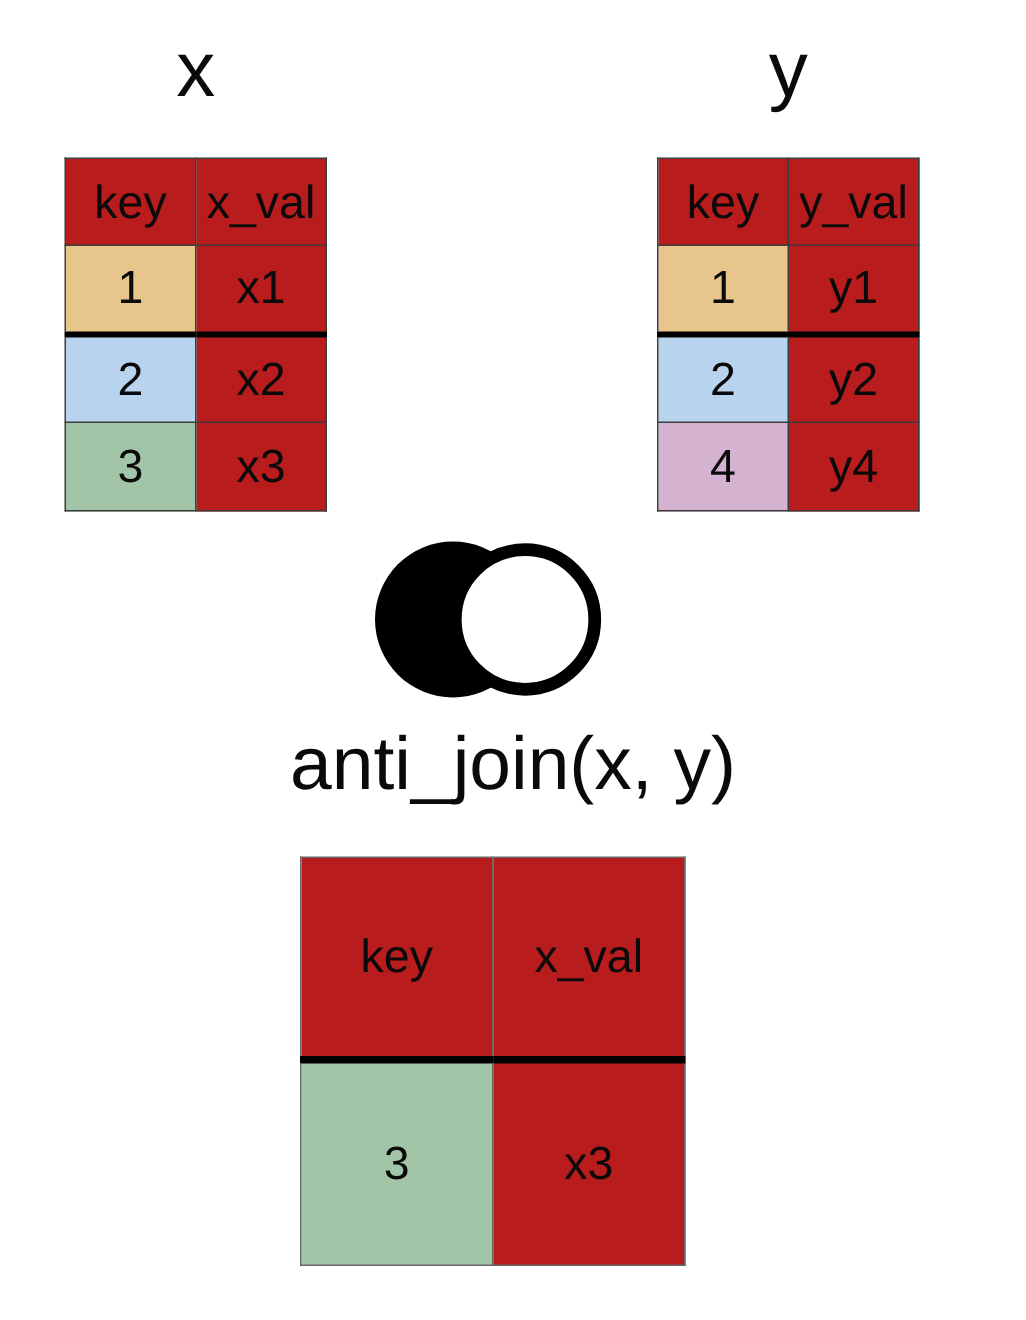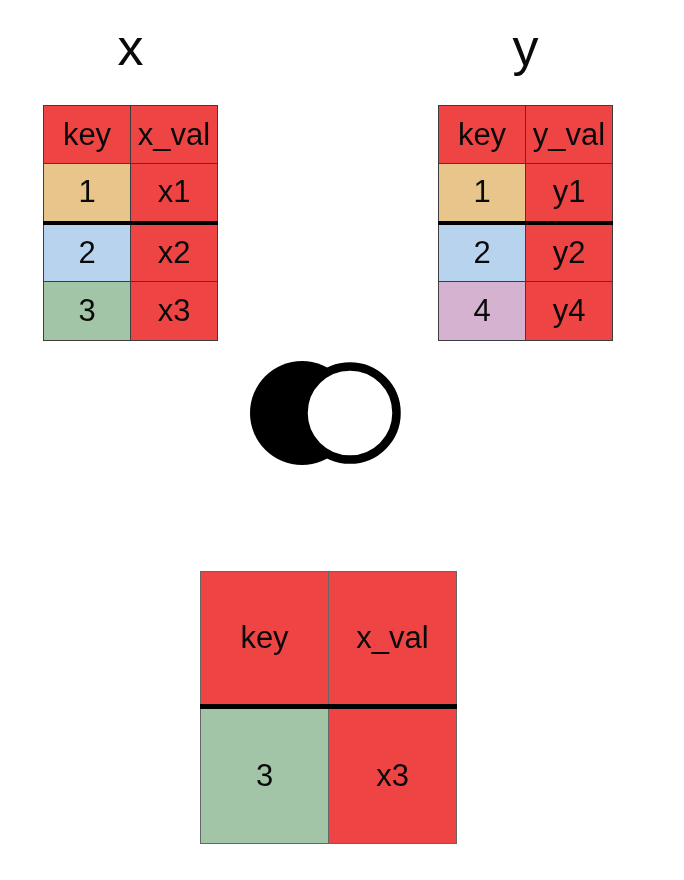--- a/index.html
+++ b/index.html
@@ -32,21 +32,21 @@
     border-collapse: collapse;
     position: absolute;
   }
   table.jtable td {
     box-sizing: border-box;
     padding: 0;
     text-align: center;
     vertical-align: middle;
     font-size: 31px;
     color: #0a0a0a;
-    background: #ef4444;
+    background: #b91c1c;
   }
   
   table.small { left: 0; top: 0; }
   #table-x { left: 43px; top: 105px; }
   #table-y { left: 438px; top: 105px; }
   table.small td {
     width: 87px;
     height: 58px;
     border: 1.5px solid #3d3d3d;
   }
@@ -132,20 +132,21 @@
       <td>y4</td>
     </tr>
   </tbody>
     </table>
 
   <svg id="venn-icon" viewBox="0 0 155 108" xmlns="http://www.w3.org/2000/svg" aria-hidden="true">
     <circle cx="52" cy="54" r="52" fill="#000000"></circle>
     <circle cx="100" cy="54" r="46.5" fill="#ffffff" stroke="#000000" stroke-width="8.5"></circle>
   </svg>
 
+  <div id="op-label">anti_join(x, y)</div>
 
   <table class="jtable result" id="table-result">
     <tbody>
         <tr class="hdr">
       <td>key</td>
       <td>x_val</td>
     </tr>
     <tr class="data">
       <td style="background-color: rgb(163, 197, 167);">3</td>
       <td>x3</td>

